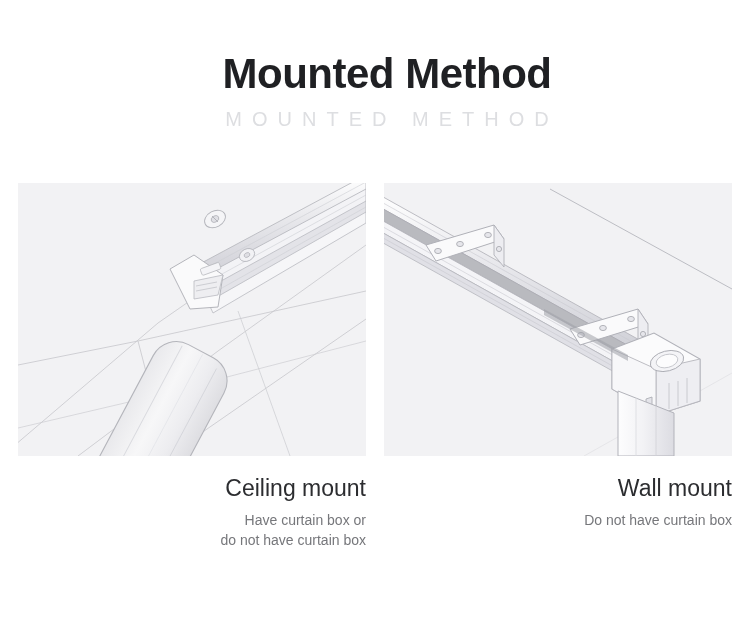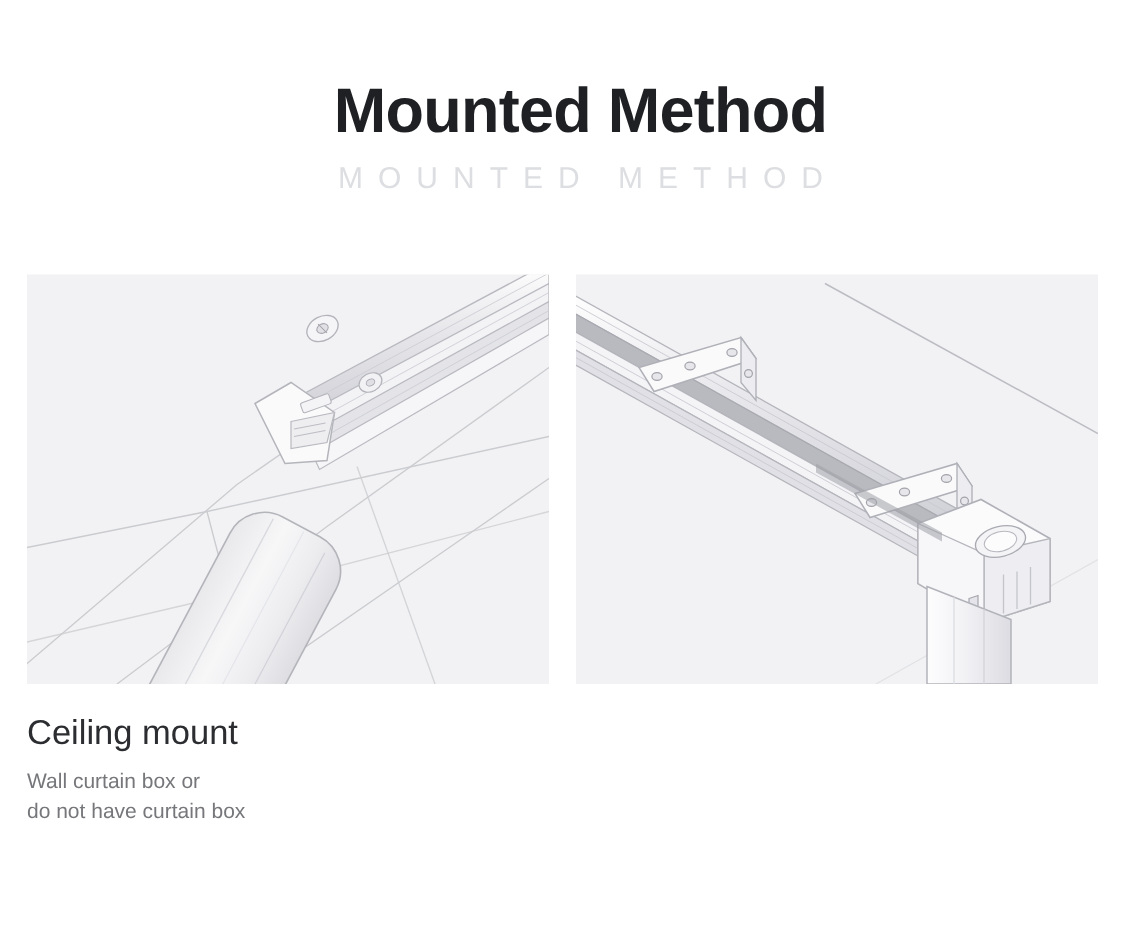--- a/index.html
+++ b/index.html
@@ -78,21 +78,21 @@
   .captions {
     position: absolute;
     top: 474px;
     left: 18px;
     width: 714px;
     display: flex;
     justify-content: space-between;
   }
   .caption-block {
     width: 348px;
-    text-align: left;
+    text-align: right;
   }
   .caption-title {
     font-size: 23px;
     font-weight: normal;
     color: #2c2d30;
     line-height: 1.25;
     margin: 0;
     font-family: "Liberation Sans", sans-serif;
   }
   .caption-sub {
@@ -303,20 +303,26 @@
         </g>
       </svg>
     </div>
   </div>
 
   <div class="captions">
 
     <div class="caption-block">
       <div class="caption-title">Ceiling mount</div>
       <div class="caption-sub">
-        <span class="line">Wall curtain box or</span>
+        <span class="line">Have curtain box or</span>
         <span class="line">do not have curtain box</span>
       </div>
     </div>
 
+    <div class="caption-block">
+      <div class="caption-title">Wall mount</div>
+      <div class="caption-sub">
+        <span class="line">Do not have curtain box</span>
+      </div>
+    </div>
   </div>
 
 </div>
 
 </body></html>

